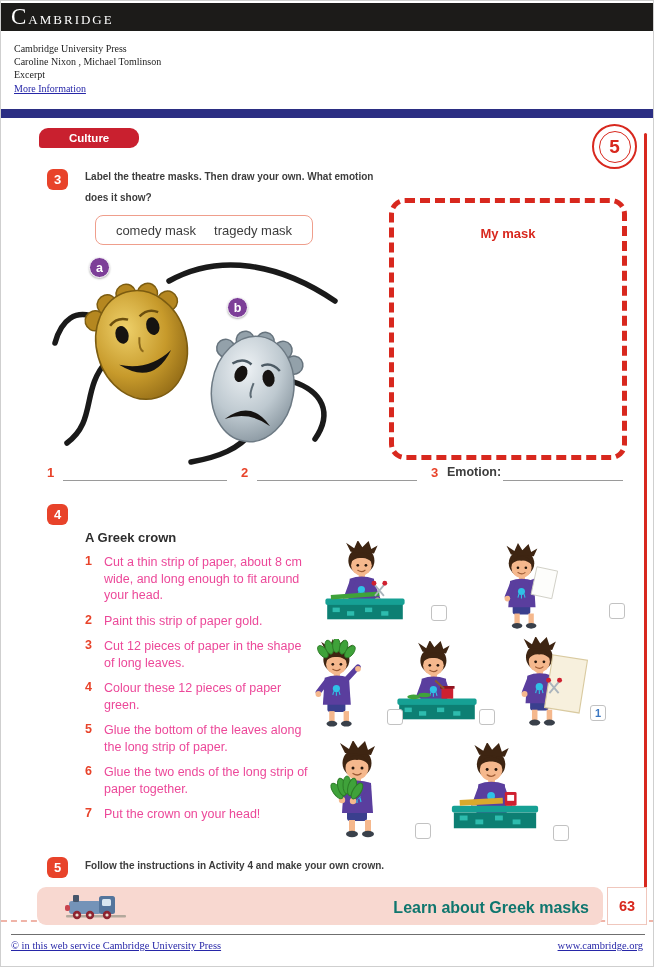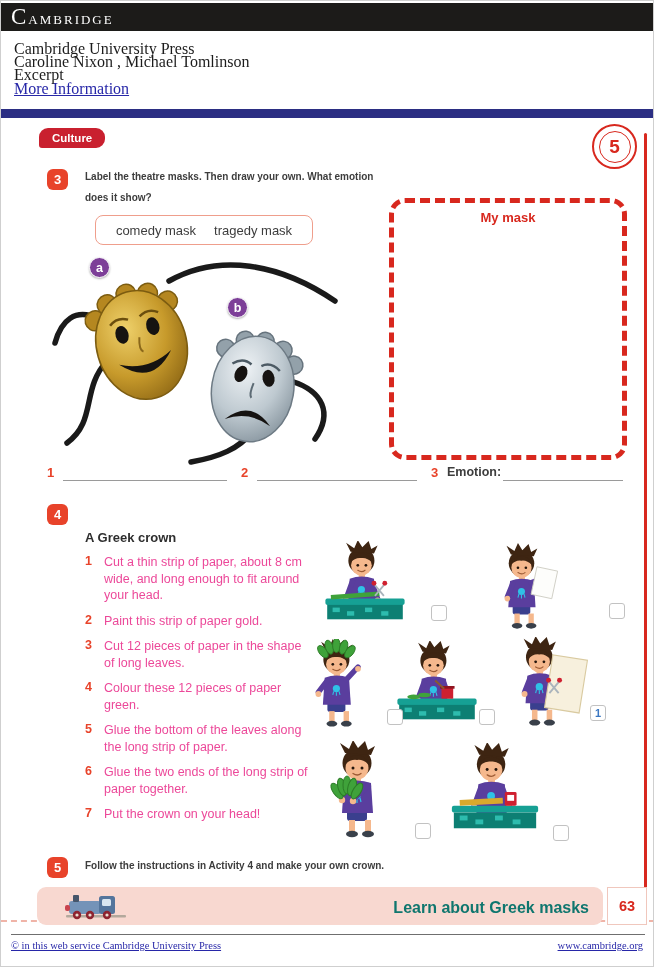--- a/index.html
+++ b/index.html
@@ -5,42 +5,42 @@
   *{margin:0;padding:0;box-sizing:border-box}
   body{background:#e9e9e9;font-family:"Liberation Sans",sans-serif}
   .screen{position:relative;width:654px;height:967px;background:#fff;border:1px solid #cfcfcf;overflow:hidden}
 
   
   .topbar{position:absolute;left:0;top:2px;width:654px;height:28px;background:#1c1b19;display:flex;align-items:center;padding-left:10px}
   .logo{color:#fff;font-family:"Liberation Serif",serif;font-variant:small-caps;font-size:19px;letter-spacing:2px}
   .logo::first-letter{font-size:23px}
 
   
-  .excerpt-info{position:absolute;left:13px;top:41px;font-family:"Liberation Serif",serif;font-size:16px;line-height:13.2px;color:#1c1c1c}
+  .excerpt-info{position:absolute;left:13px;top:41px;font-family:"Liberation Serif",serif;font-size:10px;line-height:13.2px;color:#1c1c1c}
   .excerpt-info a{color:#2727a8}
 
   .navy-bar{position:absolute;left:0;top:108px;width:654px;height:9px;background:#2b2e83}
   .page-border-right{position:absolute;left:643px;top:132px;width:3px;height:768px;background:#d8281e;border-radius:2px}
 
-  .culture-badge{position:absolute;left:38px;top:127px;background:#c9202f;color:#fff;font-weight:bold;font-size:11.5px;padding:4px 13px;border-radius:9px 9px 9px 3px}
+  .culture-badge{position:absolute;left:38px;top:127px;background:#c9202f;color:#fff;font-weight:bold;font-size:11.5px;padding:4px 30px;border-radius:9px 9px 9px 3px}
 
   .unit-circle{position:absolute;left:591px;top:123px;width:45px;height:45px;border:2.5px solid #d8281e;background:#fff;border-radius:50%;display:flex;align-items:center;justify-content:center}
   .unit-inner{width:32px;height:32px;border:1.5px solid #d8281e;border-radius:50%;display:flex;align-items:center;justify-content:center;color:#d8281e;font-weight:bold;font-size:19px}
 
   .act-num{position:absolute;width:21px;height:21px;background:#e8432a;border-radius:6px;color:#fff;font-weight:bold;font-size:13px;display:flex;align-items:center;justify-content:center}
   .act-title{position:absolute;font-weight:bold;font-size:10px;color:#3d3d3d;line-height:21px}
 
   .word-box{position:absolute;left:94px;top:214px;width:218px;height:30px;border:1.5px solid #ef9e8c;border-radius:8px;display:flex;align-items:center;justify-content:center;gap:18px;font-size:13px;color:#3d3d3d;background:#fff}
 
   .masks{position:absolute;left:40px;top:240px;width:300px;height:225px}
 
   .letter-badge{position:absolute;width:21px;height:21px;border-radius:50%;background:#7d3f98;color:#fff;font-weight:bold;font-size:12.5px;display:flex;align-items:center;justify-content:center;border:1.5px solid #fff;box-shadow:0 1px 2px rgba(0,0,0,.3);z-index:3}
 
   .my-mask-box{position:absolute;left:388px;top:197px;width:238px;height:262px;background:#fff;border:5px dashed #d8281e;border-radius:16px}
-  .my-mask-title{text-align:center;margin-top:7px;color:#d8281e;font-weight:bold;font-size:13px}
+  .my-mask-title{text-align:center;margin-top:23px;color:#d8281e;font-weight:bold;font-size:13px}
 
   .ans-row{position:absolute;left:0;top:464px;width:654px;height:22px}
   .ans-row>span{position:absolute;top:0}
   .ans-num{color:#e8432a;font-weight:bold;font-size:13px}
   .ans-label{color:#3d3d3d;font-weight:bold;font-size:12.5px;top:1px}
   .blank{border-bottom:1.3px solid #9a9a9a;height:16px;display:inline-block}
 
   .subheading{position:absolute;left:84px;top:529px;font-weight:bold;font-size:13px;color:#2e2e2e}
 
   .steps{position:absolute;left:84px;top:553px;width:224px}

